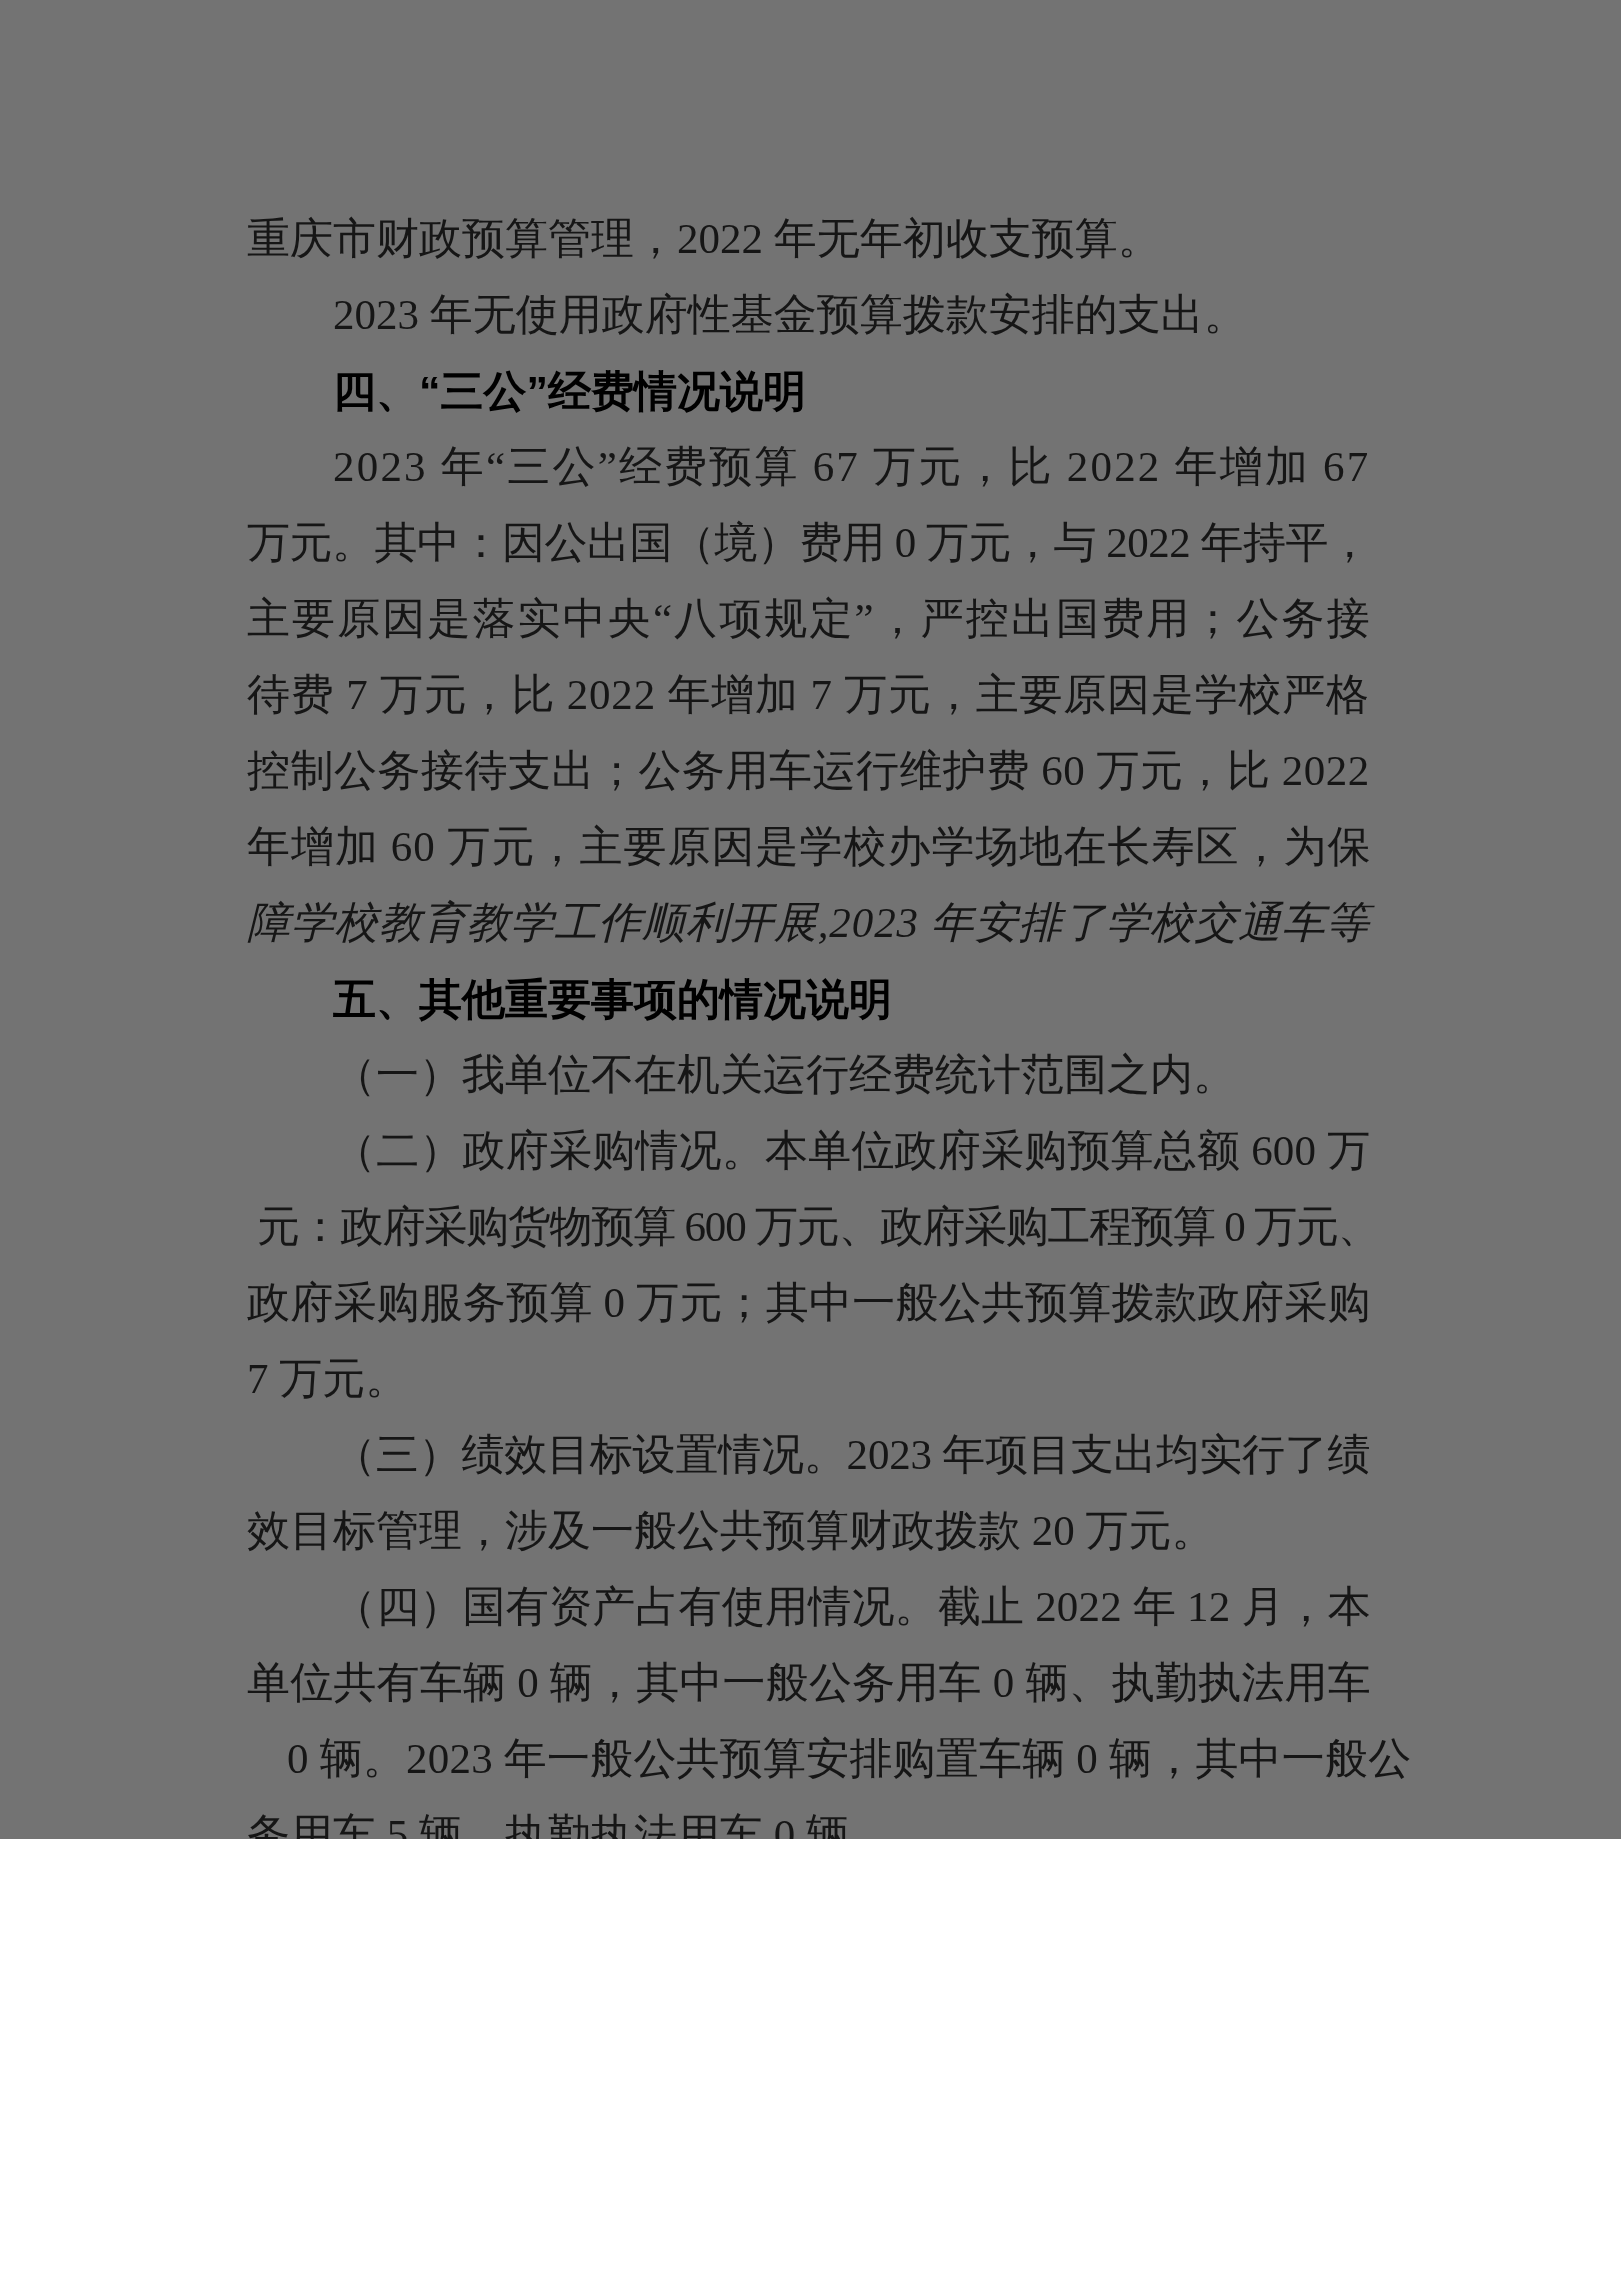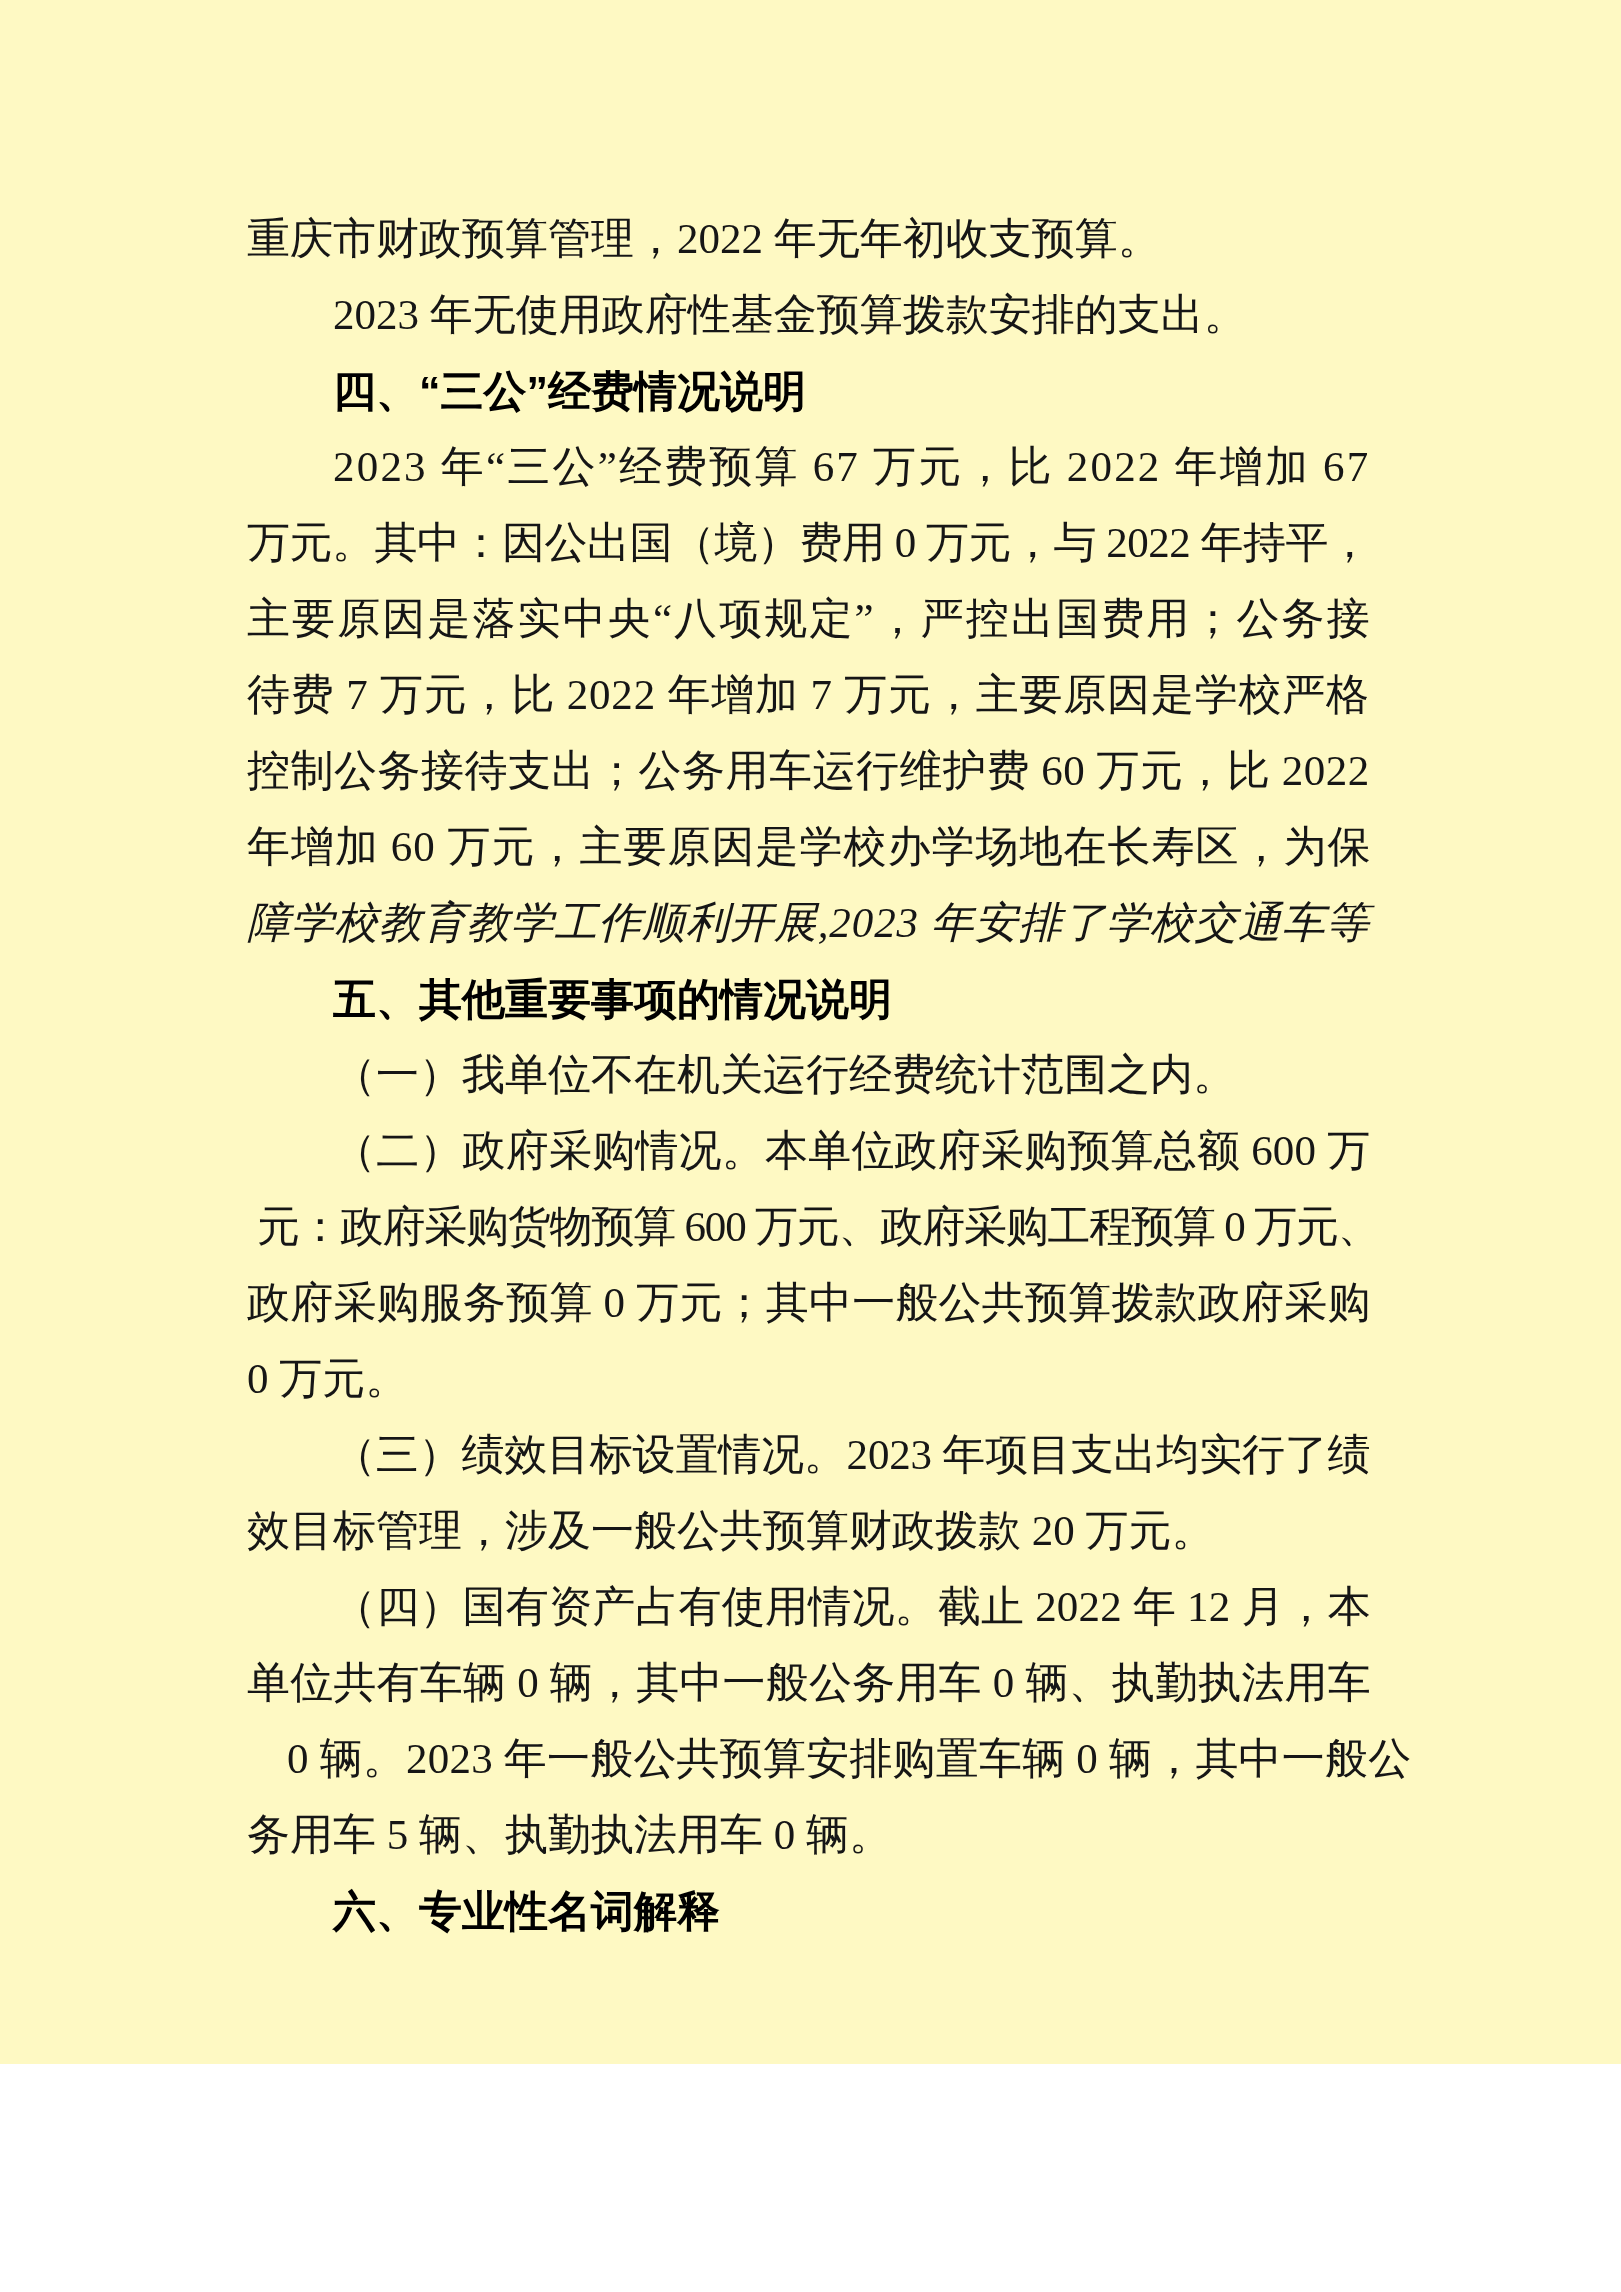--- a/index.html
+++ b/index.html
@@ -1,20 +1,20 @@
 <!DOCTYPE html>
 <html><head>
 <meta charset="utf-8">
 <style>
   html, body { margin: 0; padding: 0; background: #ffffff; }
   .page {
     position: relative;
     width: 1621px;
-    height: 2064px;
-    background: #fef9c3;
+    height: 1839px;
+    background: #737373;
     overflow: hidden;
     font-family: "Liberation Serif", "DejaVu Serif", serif;
     color: #161616;
   }
   .doc {
     position: absolute;
     left: 247px;
     top: 201px;
     width: 1127px;
   }
@@ -56,21 +56,21 @@
       <div class="line jline" style="letter-spacing: 2.1px;"><span>主要原因是落实中央“八项规定”，严控出国费用；公务接</span></div>
       <div class="line jline" style="letter-spacing: 0.8px;"><span>待费 7 万元，比 2022 年增加 7 万元，主要原因是学校严格</span></div>
       <div class="line jline" style="letter-spacing: 0.5px;"><span>控制公务接待支出；公务用车运行维护费 60 万元，比 2022</span></div>
       <div class="line jline" style="letter-spacing: 1px;"><span>年增加 60 万元，主要原因是学校办学场地在长寿区，为保</span></div>
       <div class="line jline" style="letter-spacing: 0.9px; font-style: italic;"><span>障学校教育教学工作顺利开展,2023 年安排了学校交通车等</span></div>
       <div class="line heading indent"><span>五、其他重要事项的情况说明</span></div>
       <div class="line indent"><span>（一）我单位不在机关运行经费统计范围之内。</span></div>
       <div class="line indent jline" style="letter-spacing: 0.2px;"><span>（二）政府采购情况。本单位政府采购预算总额 600 万</span></div>
       <div class="line jline" style="letter-spacing: -1.2px; margin-left: 10px;"><span>元：政府采购货物预算 600 万元、政府采购工程预算 0 万元、</span></div>
       <div class="line jline" style="letter-spacing: 0.2px;"><span>政府采购服务预算 0 万元；其中一般公共预算拨款政府采购</span></div>
-      <div class="line"><span>0 万元。</span></div>
+      <div class="line"><span>7 万元。</span></div>
       <div class="line indent jline" style="letter-spacing: -0.2px;"><span>（三）绩效目标设置情况。2023 年项目支出均实行了绩</span></div>
       <div class="line"><span>效目标管理，涉及一般公共预算财政拨款 20 万元。</span></div>
       <div class="line indent jline" style="letter-spacing: 0.2px;"><span>（四）国有资产占有使用情况。截止 2022 年 12 月，本</span></div>
       <div class="line jline" style="letter-spacing: 0.2px;"><span>单位共有车辆 0 辆，其中一般公务用车 0 辆、执勤执法用车</span></div>
       <div class="line jline" style="letter-spacing: 0.2px; margin-left: 40px;"><span>0 辆。2023 年一般公共预算安排购置车辆 0 辆，其中一般公</span></div>
       <div class="line"><span>务用车 5 辆、执勤执法用车 0 辆。</span></div>
       <div class="line heading indent"><span>六、专业性名词解释</span></div>
     </div>
   <div class="footer">–3–</div>
 </div>

